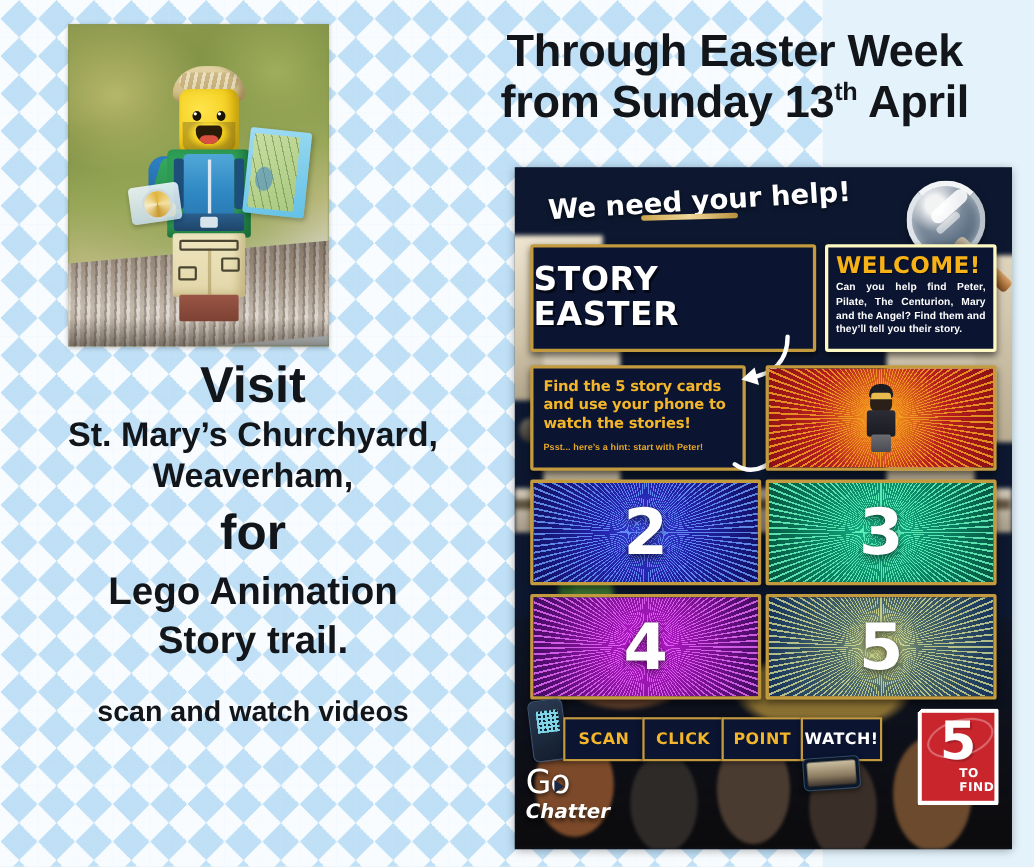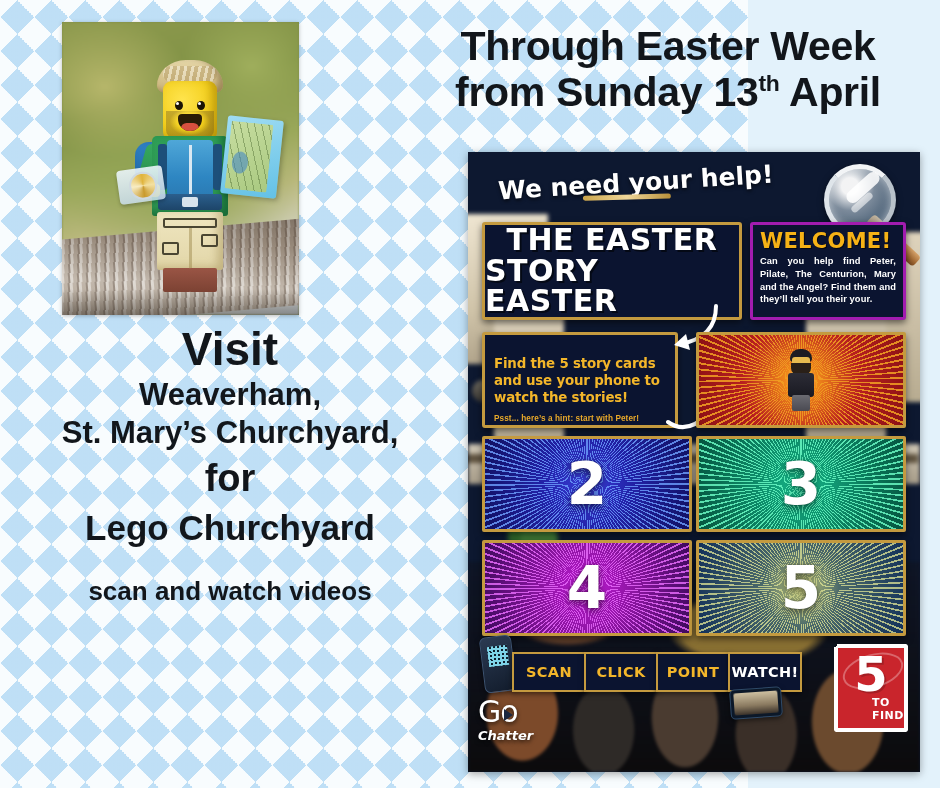--- a/index.html
+++ b/index.html
@@ -208,40 +208,40 @@
     display:flex; flex-direction:column; align-items:center; justify-content:center;
     box-shadow:0 3px 7px rgba(0,0,0,.55);
   }
   .p-title .l {
     color:#fff; font-weight:bold; font-size:30px; line-height:1.02;
     letter-spacing:.5px; font-family:"DejaVu Sans", sans-serif;
     text-shadow:2px 2px 0 rgba(0,0,0,.55);
   }
   .p-welcome {
     position:absolute; left:282px; top:70px; width:156px; height:98px;
-    background:#0b1430; border:3px solid #a21caf; border-radius:3px;
+    background:#0b1430; border:3px solid #fef9c3; border-radius:3px;
     padding:6px 7px 4px; box-shadow:0 3px 7px rgba(0,0,0,.55);
   }
   .p-welcome .w-head {
     color:#f6b216; font-weight:bold; font-size:21px; letter-spacing:.3px;
     font-family:"DejaVu Sans", sans-serif; line-height:1;
     text-shadow:1px 1px 0 rgba(0,0,0,.6);
   }
   .p-welcome .w-body {
     color:#fff; font-size:9.3px; font-weight:bold; line-height:1.38;
     text-align:justify; margin-top:3px; letter-spacing:.1px;
   }
   .p-find {
     position:absolute; left:14px; top:180px; width:196px; height:96px;
     background:#0b1430; border:3px solid #c49a3f; border-radius:3px;
     padding:9px 9px 5px; box-shadow:0 3px 7px rgba(0,0,0,.55);
   }
   .p-find .f-body {
     color:#f3b62a; font-weight:bold; font-size:13.4px; line-height:1.26;
-    font-family:"DejaVu Sans", sans-serif; letter-spacing:-.2px;margin-top:12px;
+    font-family:"DejaVu Sans", sans-serif; letter-spacing:-.2px;
   }
   .p-find .f-hint {
     color:#e8a92a; font-weight:bold; font-size:8.2px; margin-top:7px; letter-spacing:.1px;
   }
 
   
   .card {
     position:absolute; border:3px solid #c49a3f; border-radius:2px; overflow:hidden;
     box-shadow:0 3px 7px rgba(0,0,0,.5);
     display:flex; align-items:center; justify-content:center;
@@ -299,21 +299,21 @@
   }
   .phone-vid:after{ content:""; position:absolute; inset:3px;
     background:linear-gradient(180deg,#cdbfa0,#8a7a60 60%, #3b322a);
     border-radius:2px; filter:blur(.6px); }
 
   .gochatter { position:absolute; left:10px; top:546px; width:78px; color:#fff; }
   .gc-go { font-size:30px; font-weight:normal; line-height:.95; letter-spacing:-1px;
     font-family:"DejaVu Sans", sans-serif; text-shadow:0 2px 4px rgba(0,0,0,.7); position:relative; }
   .gc-play { position:absolute; left:26px; top:11px; width:0; height:0;
     border-left:9px solid #1b2740; border-top:6px solid transparent; border-bottom:6px solid transparent; }
-  .gc-chatter { font-size:13px; font-weight:bold; font-style:italic; margin-top:1px;
+  .gc-chatter { font-size:18px; font-weight:bold; font-style:italic; margin-top:1px;
     font-family:"DejaVu Sans", sans-serif; text-shadow:0 2px 4px rgba(0,0,0,.7); }
 
   .stamp {
     position:absolute; right:12px; top:492px; width:74px; height:88px;
     background:#fff; padding:4px;
     -webkit-mask-image:radial-gradient(circle 3px at 0 0, transparent 3px, #000 3px);
     display:flex;
   }
   .stamp-in {
     flex:1; background:#c9252c; display:flex; flex-direction:column;
@@ -326,21 +326,21 @@
   .stamp-txt { font-size:11px; font-weight:bold; letter-spacing:.5px; margin-top:2px;
     font-family:"DejaVu Sans", sans-serif;margin-left:34px; }
 
   
   #body-text {
     position:absolute; left:8px; top:322px; width:444px; text-align:center;
     color:#12161b; font-weight:bold;
   }
   .bt-visit   { font-size:46px; line-height:1.18; }
   .bt-addr    { font-size:31px; line-height:1.22; }
-  .bt-for     { font-size:38px; line-height:1.4; }
+  .bt-for     { font-size:45px; line-height:1.4; }
   .bt-lego    { font-size:35px; line-height:1.3; }
   .bt-device  { font-size:26px; line-height:1.25; margin-top:24px; }
 </style>
 </head>
 <body>
 
 <div id="canvas">
 
   <div id="hiker-photo">
     <div class="grass-bg"></div>
@@ -379,24 +379,25 @@
     </div>
   </div>
 
   <div id="headline">
     <div>Through Easter Week</div>
     <div><span>from Sunday 13</span><sup>th</sup><span> April</span></div>
   </div>
 
   <div id="body-text">
     <div class="bt-visit">Visit</div>
+    <div class="bt-addr">St. Mary’s Churchyard,</div>
     <div class="bt-addr">Weaverham,</div>
-    <div class="bt-addr">St. Mary’s Churchyard,</div>
     <div class="bt-for">for</div>
-    <div class="bt-lego">Lego Churchyard</div>
+    <div class="bt-lego">Lego Animation</div>
+    <div class="bt-lego">Story trail.</div>
     <div class="bt-device">scan and watch videos</div>
   </div>
 
   <div id="poster">
     <div class="scene">
       <div class="scene-blur">
         <div class="bld b1"></div>
         <div class="bld b2"></div>
         <div class="bld b3"></div>
         <div class="bld b4"></div>
@@ -414,27 +415,26 @@
 
     <div class="magnifier">
       <div class="mag-handle"></div>
       <div class="mag-ring">
         <div class="mag-glint"></div>
         <div class="mag-glint2"></div>
       </div>
     </div>
 
     <div class="p-title">
-      <div class="l">THE EASTER</div>
       <div class="l">STORY EASTER</div>
     </div>
 
     <div class="p-welcome">
       <div class="w-head">WELCOME!</div>
-      <div class="w-body">Can you help find Peter, Pilate, The Centurion, Mary and the Angel? Find them and they’ll tell you their your.</div>
+      <div class="w-body">Can you help find Peter, Pilate, The Centurion, Mary and the Angel? Find them and they’ll tell you their story.</div>
     </div>
 
     <div class="p-find">
       <div class="f-body">Find the 5 story cards and use your phone to watch the stories!</div>
       <div class="f-hint">Psst... here’s a hint: start with Peter!</div>
     </div>
 
     <svg class="arrow" style="left:196px;top:150px;" width="60" height="56" viewBox="0 0 60 56">
       <path d="M52 4 C52 26, 40 38, 16 42" stroke="#fff" stroke-width="4" fill="none" stroke-linecap="round"></path>
       <path d="M22 32 L10 43 L26 48 Z" fill="#fff"></path>

